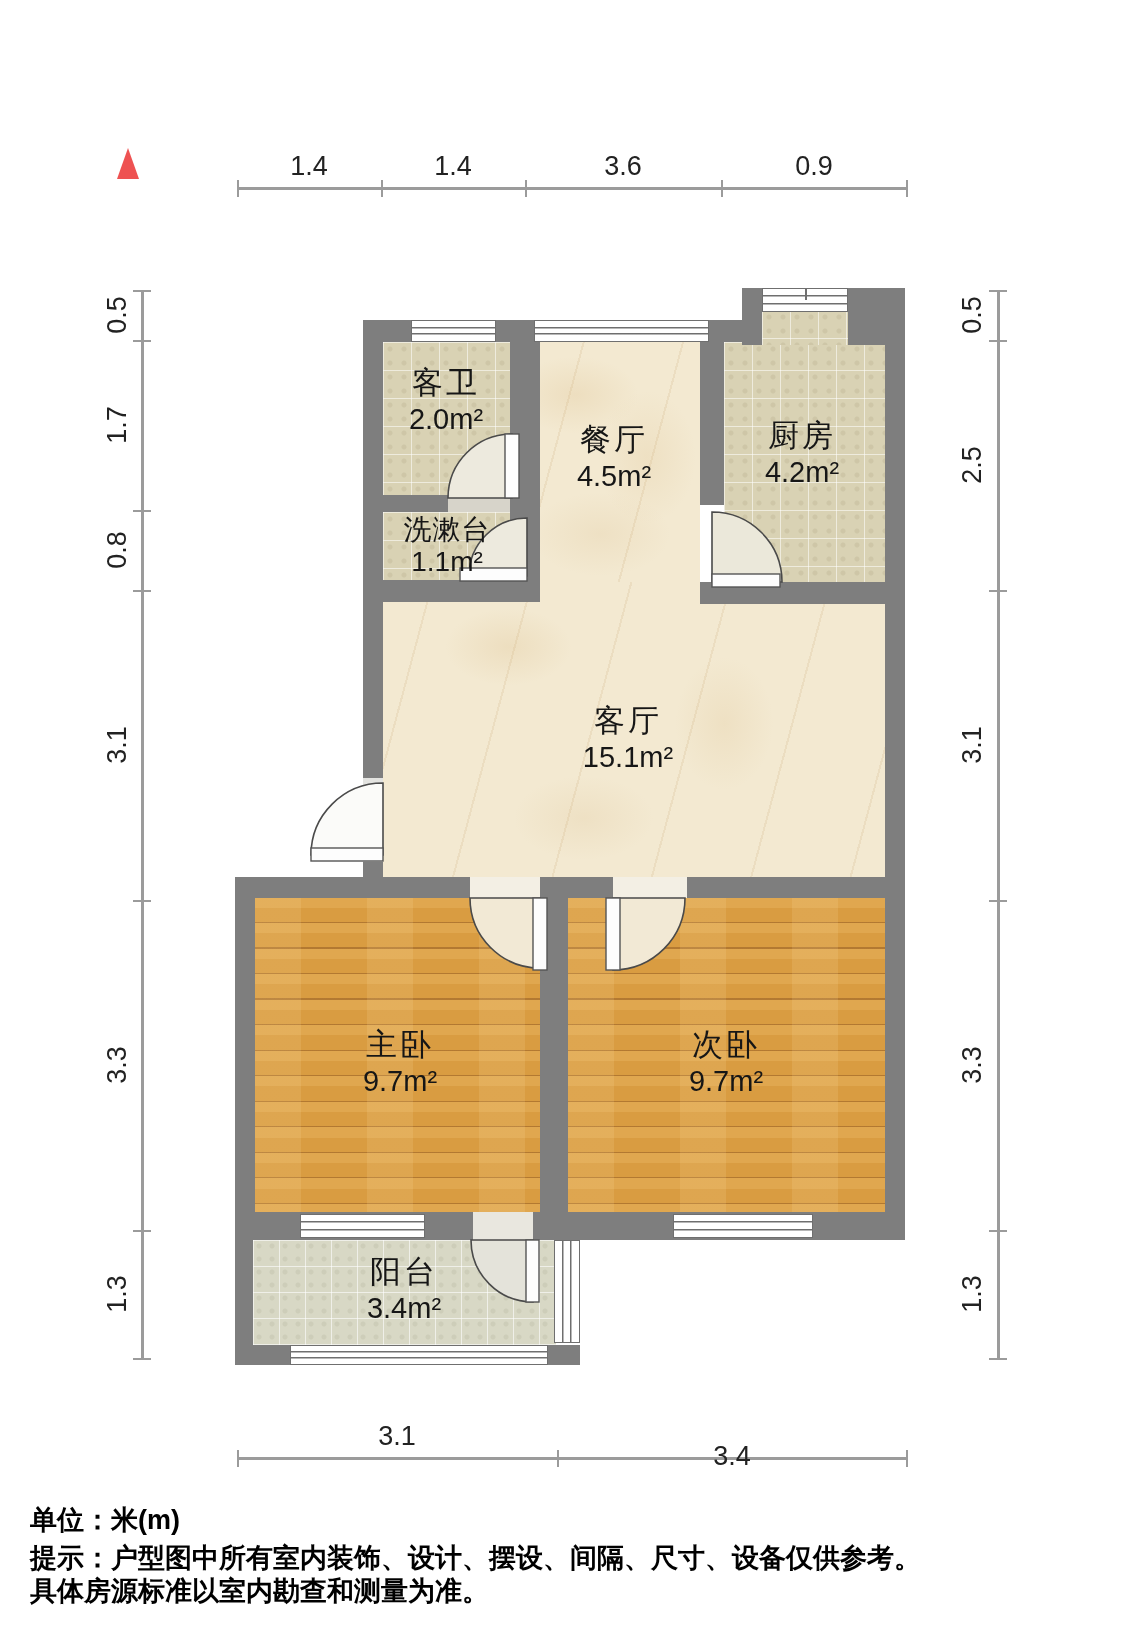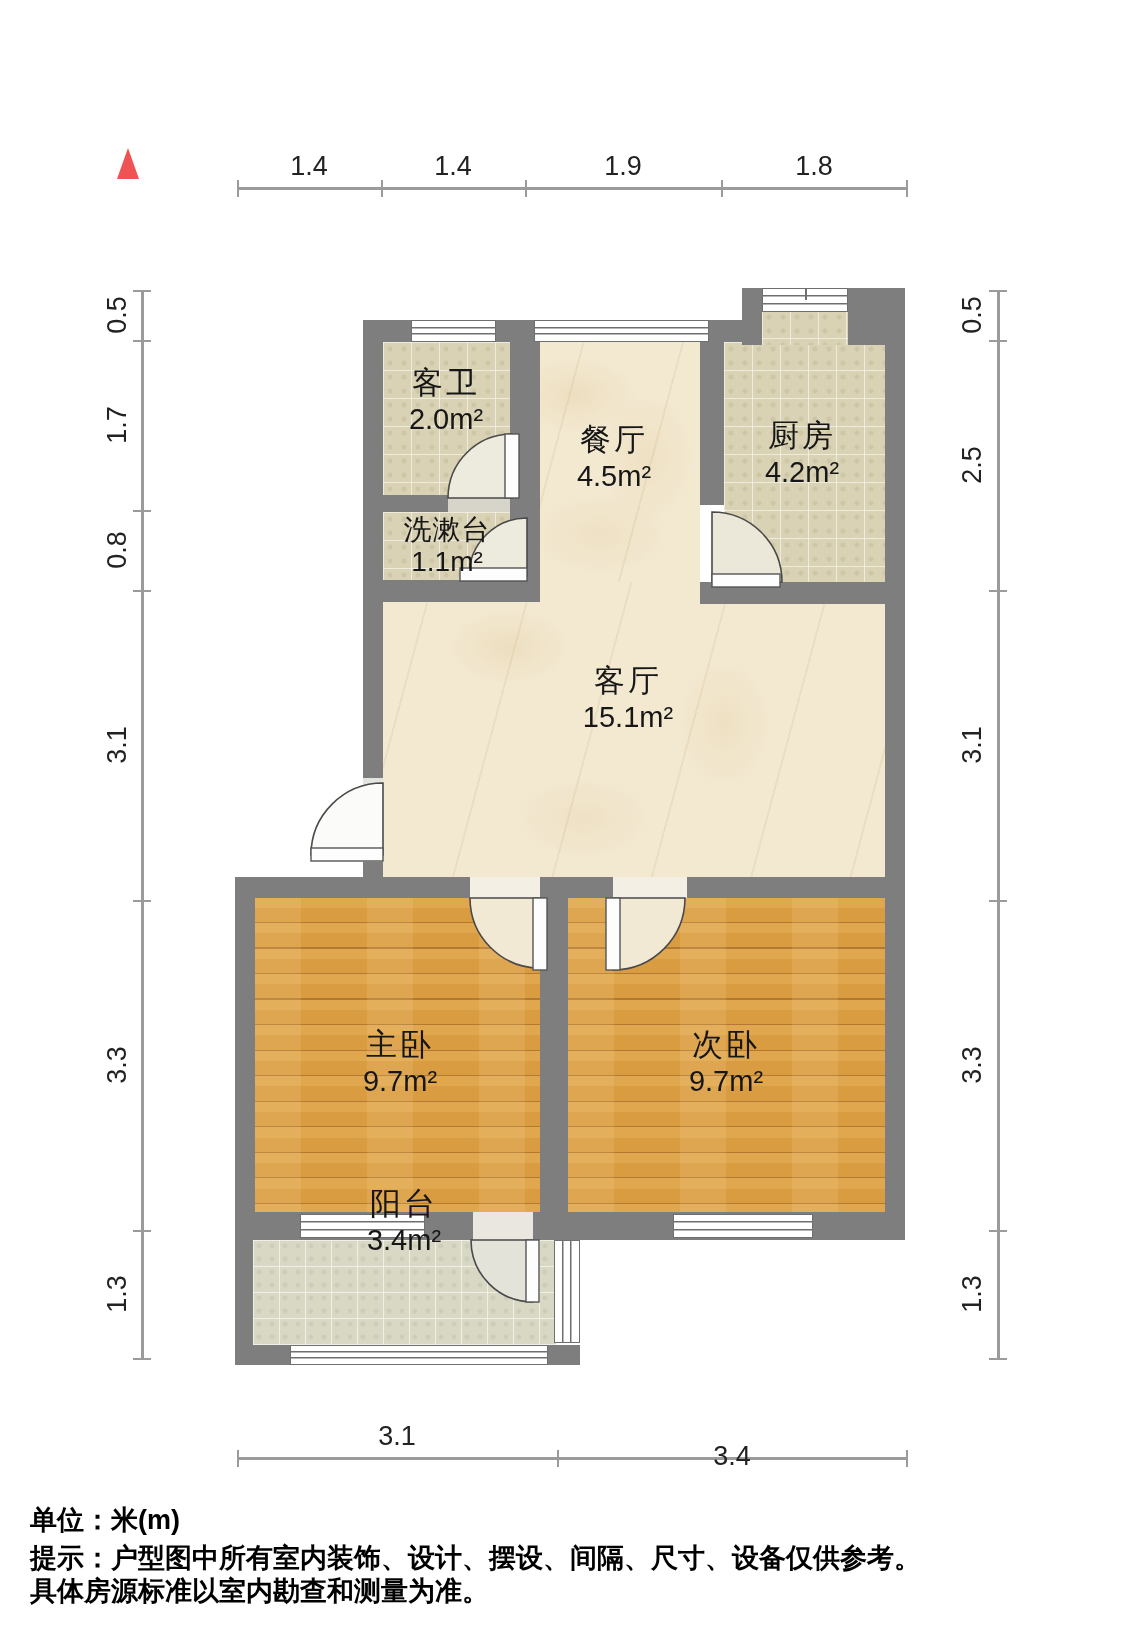--- a/index.html
+++ b/index.html
@@ -153,47 +153,47 @@
   <div class="rarea">1.1m²</div>
 </div>
 <div class="room-label" style="left:614px;top:421px">
   <div class="rname">餐厅</div>
   <div class="rarea">4.5m²</div>
 </div>
 <div class="room-label" style="left:802px;top:417px">
   <div class="rname">厨房</div>
   <div class="rarea">4.2m²</div>
 </div>
-<div class="room-label" style="left:628px;top:662px">
+<div class="room-label" style="left:628px;top:702px">
   <div class="rname">客厅</div>
   <div class="rarea">15.1m²</div>
 </div>
 <div class="room-label" style="left:400px;top:1026px">
   <div class="rname">主卧</div>
   <div class="rarea">9.7m²</div>
 </div>
 <div class="room-label" style="left:726px;top:1026px">
   <div class="rname">次卧</div>
   <div class="rarea">9.7m²</div>
 </div>
-<div class="room-label" style="left:404px;top:1185px">
+<div class="room-label" style="left:404px;top:1253px">
   <div class="rname">阳台</div>
   <div class="rarea">3.4m²</div>
 </div>
 
 <div class="dimline" style="left:237px;top:187px;width:670px;height:3px"></div>
 <div class="tick" style="left:237px;top:180px;width:2px;height:17px"></div>
 <div class="tick" style="left:381px;top:180px;width:2px;height:17px"></div>
 <div class="tick" style="left:525px;top:180px;width:2px;height:17px"></div>
 <div class="tick" style="left:721px;top:180px;width:2px;height:17px"></div>
 <div class="tick" style="left:906px;top:180px;width:2px;height:17px"></div>
 <div class="dim-num" style="left:309px;top:166px">1.4</div>
 <div class="dim-num" style="left:453px;top:166px">1.4</div>
-<div class="dim-num" style="left:623px;top:166px">1.9</div>
-<div class="dim-num" style="left:814px;top:166px">1.8</div>
+<div class="dim-num" style="left:623px;top:166px">3.6</div>
+<div class="dim-num" style="left:814px;top:166px">0.9</div>
 
 <div class="dimline" style="left:237px;top:1457px;width:670px;height:3px"></div>
 <div class="tick" style="left:237px;top:1450px;width:2px;height:17px"></div>
 <div class="tick" style="left:557px;top:1450px;width:2px;height:17px"></div>
 <div class="tick" style="left:906px;top:1450px;width:2px;height:17px"></div>
 <div class="dim-num" style="left:397px;top:1436px">3.1</div>
 <div class="dim-num" style="left:732px;top:1456px">3.4</div>
 
 <div class="dimline" style="left:141px;top:290px;width:3px;height:1070px"></div>
 <div class="tick" style="left:133px;top:290px;width:18px;height:2px"></div>

